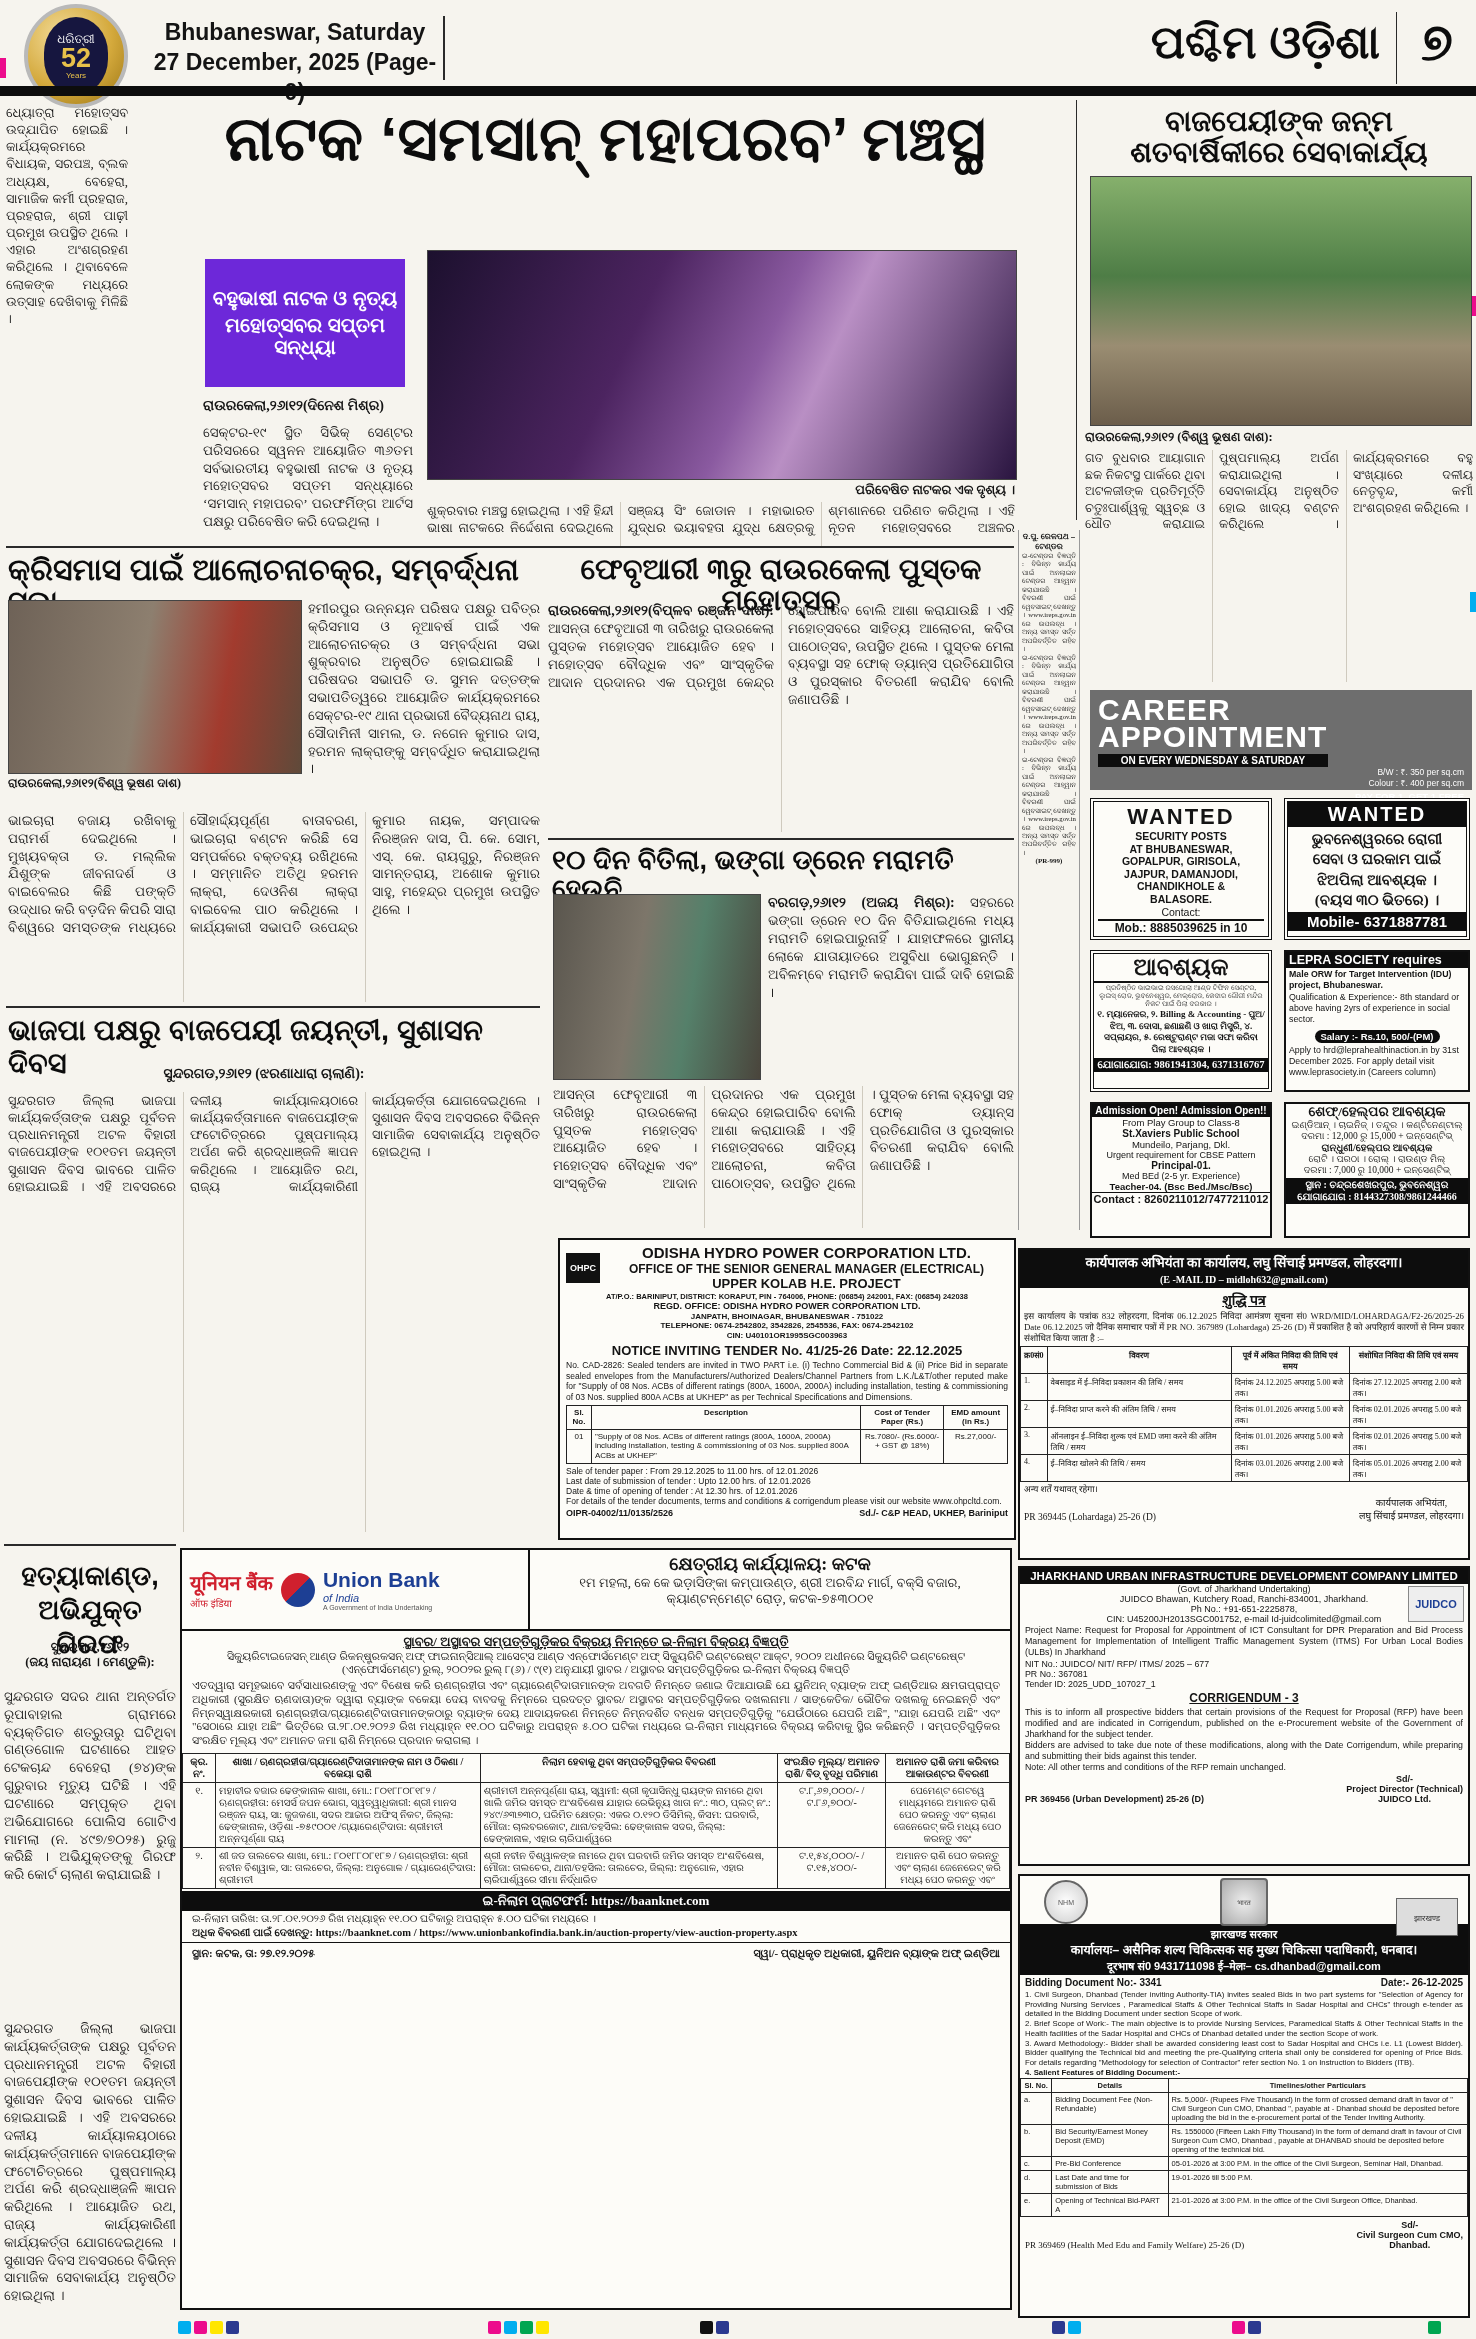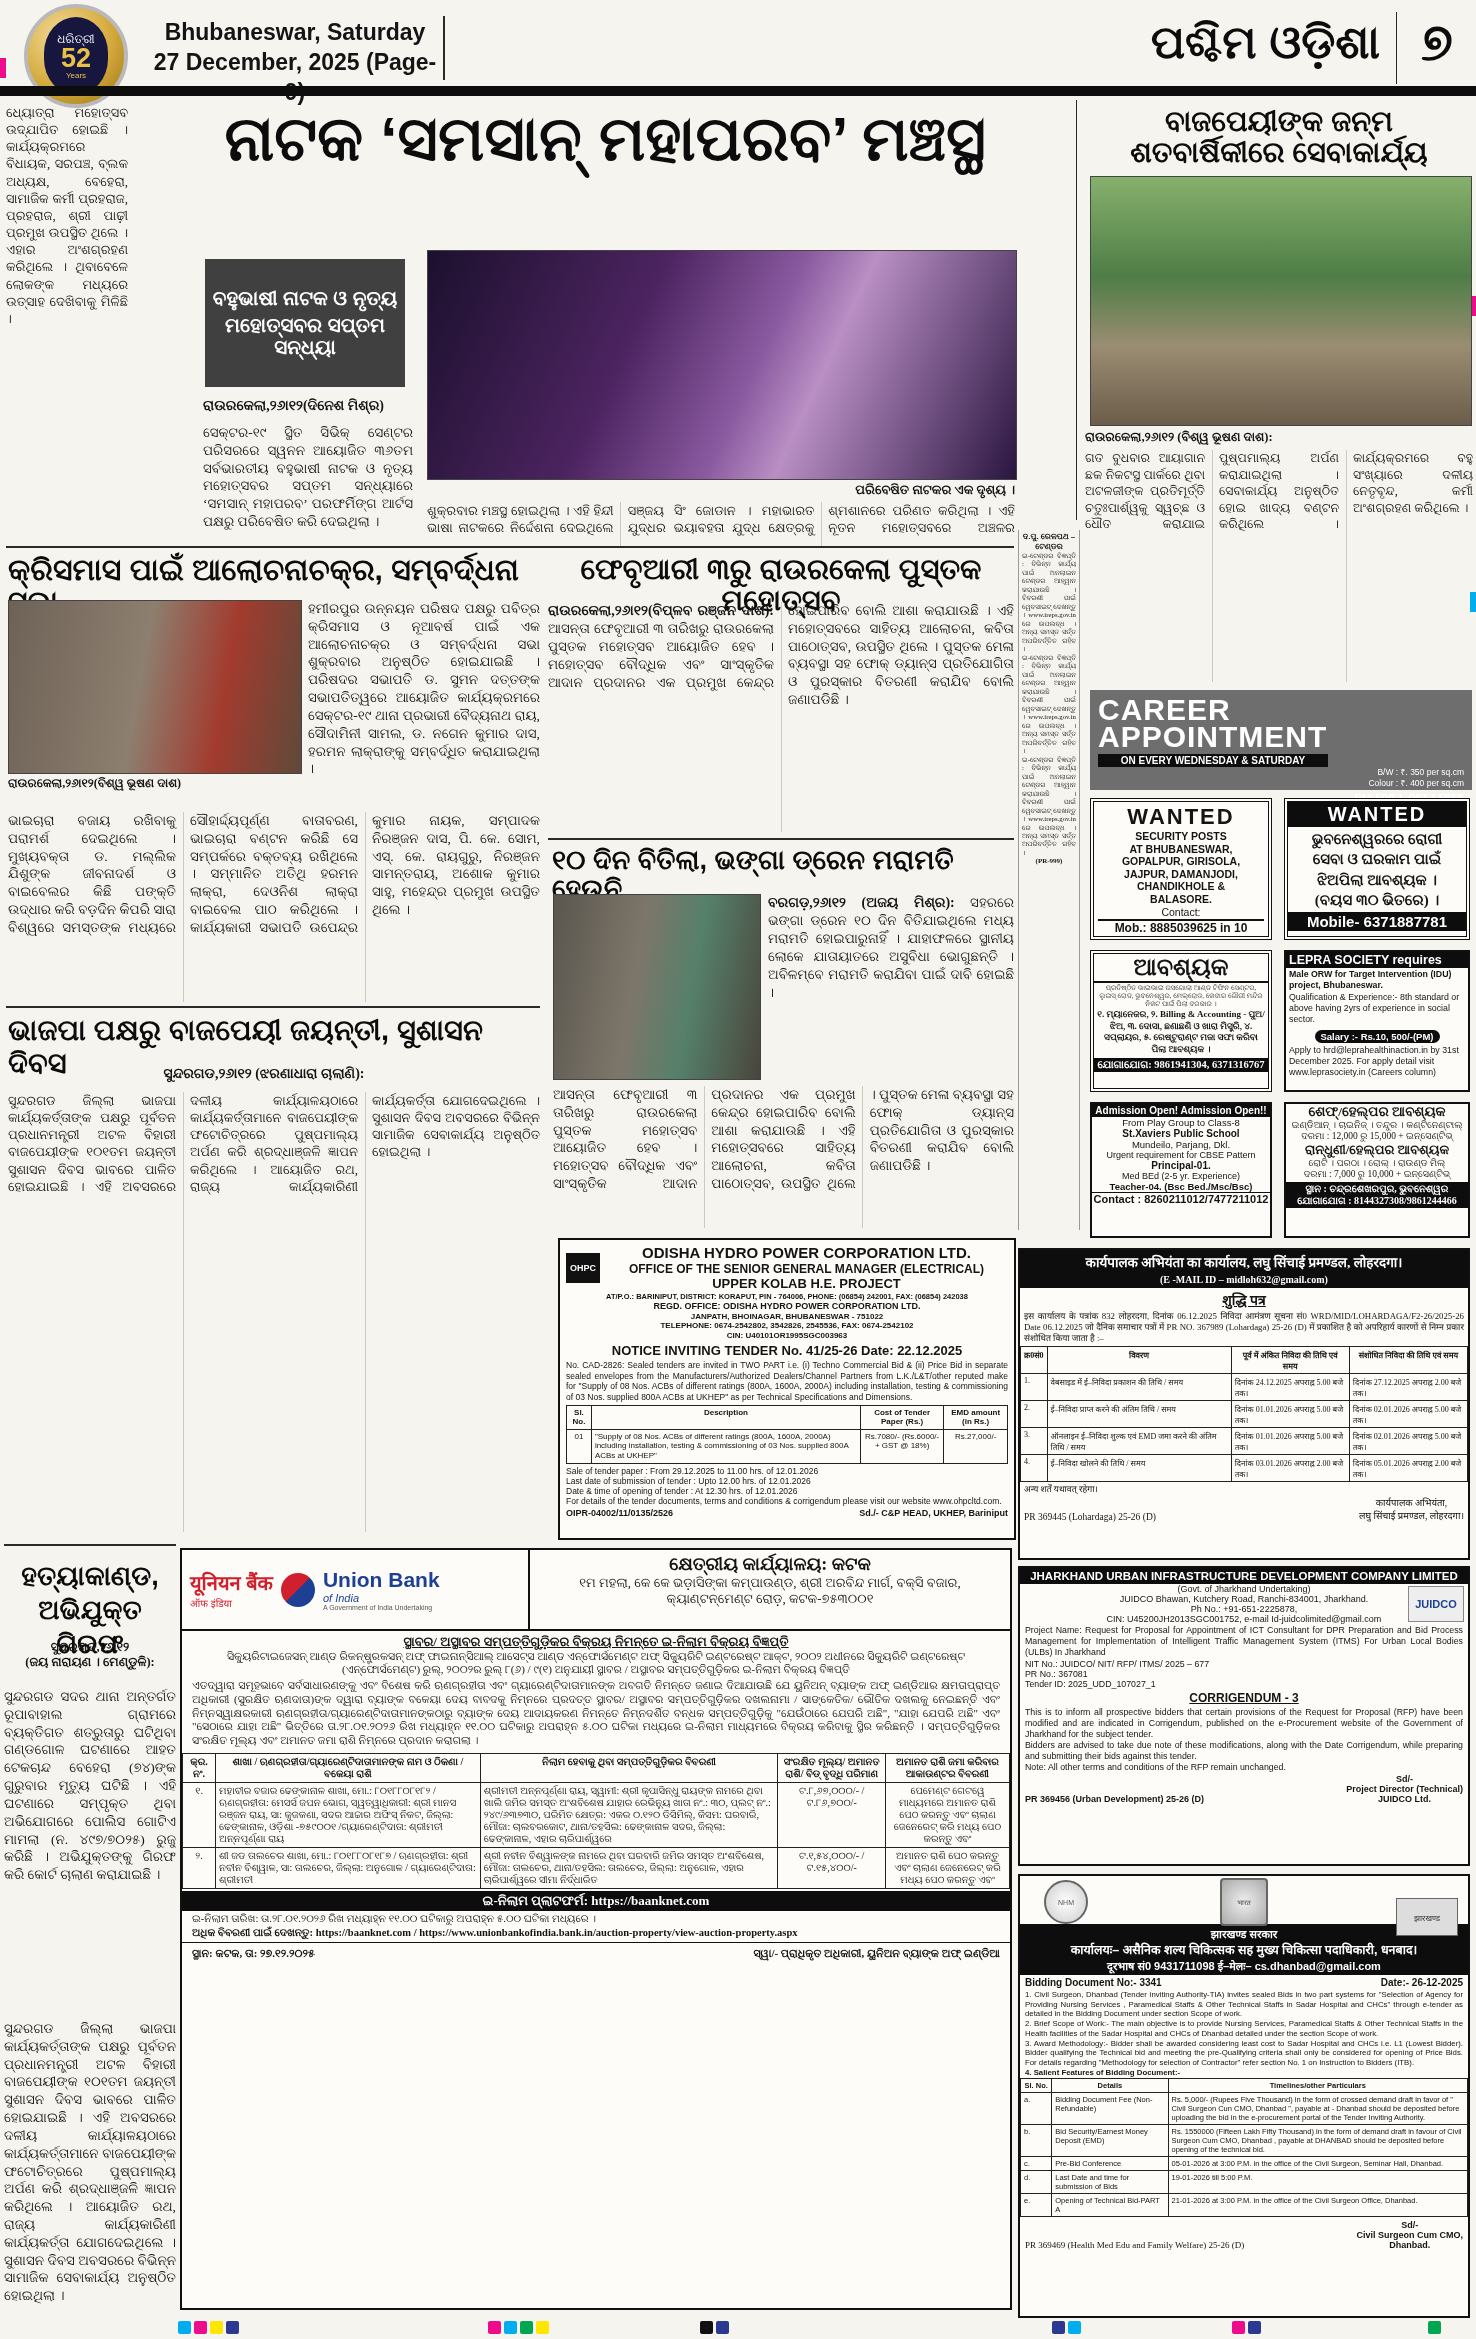--- a/index.html
+++ b/index.html
@@ -9,21 +9,21 @@
   .sans{font-family:"Liberation Sans",sans-serif;}
   .hl{font-family:"Liberation Sans",sans-serif;font-weight:bold;color:#0c0c0c;line-height:1.08;}
   .body-txt{font-size:13.5px;line-height:1.32;text-align:justify;overflow:hidden;}
   .cols2{column-count:2;column-gap:14px;column-rule:1px solid #cfcabe;}
   .cols3{column-count:3;column-gap:14px;column-rule:1px solid #cfcabe;}
   .dateline{font-weight:bold;font-size:14px;}
   .caption{font-size:13px;font-weight:bold;}
   .photo{border:1px solid #444;}
   .rule-h{background:#2a2a2a;height:2px;}
   .rule-v{background:#2a2a2a;width:2px;}
-  .kicker{background:#404040;color:#fff;text-align:center;display:flex;flex-direction:column;
+  .kicker{background:#6d28d9;color:#fff;text-align:center;display:flex;flex-direction:column;
           justify-content:center;gap:6px;}
   .adbox{border:2px solid #111;background:#fdfcf8;box-sizing:border-box;overflow:hidden;}
   .adbox-thick{border:4px double #111;}
   .blackbar{background:#0d0d0d;color:#fff;}
   .tbl{border-collapse:collapse;width:100%;}
   .tbl th,.tbl td{border:1px solid #222;padding:2px 3px;vertical-align:top;}
   .tc{text-align:center;}
   .small-justify{text-align:justify;line-height:1.25;overflow:hidden;}
   .regdot{width:13px;height:13px;border-radius:2px;display:inline-block;margin-right:3px;}
   .logo-ring{width:96px;height:96px;border-radius:50%;
@@ -224,21 +224,21 @@
     <div style="font-size:10px;font-weight:bold;">Principal-01.</div>
     <div style="font-size:9px;">Med BEd (2-5 yr. Experience)</div>
     <div style="font-size:9.5px;font-weight:bold;">Teacher-04. (Bsc Bed./Msc/Bsc)</div>
     <div style="font-size:11px;font-weight:bold;border-top:1px solid #111;">Contact : 8260211012/7477211012</div>
   </div>
 
   <div class="abs adbox tc" style="left:1284px;top:1102px;width:186px;height:136px;padding:0;">
     <div style="font-size:13.5px;font-weight:bold;">ଶେଫ୍/ହେଲ୍ପର ଆବଶ୍ୟକ</div>
     <div style="font-size:9.5px;">ଇଣ୍ଡିଆନ୍ । ଚାଇନିଜ୍ । ତନ୍ଦୁର । କଣ୍ଟିନେଣ୍ଟାଲ୍</div>
     <div style="font-size:9.5px;">ଦରମା : 12,000 ରୁ 15,000 + ଇନ୍‌ସେଣ୍ଟିଭ୍</div>
-    <div style="font-size:13px;font-weight:bold;text-align:center;">ରାନ୍ଧୁଣୀ/ହେଲ୍ପର ଆବଶ୍ୟକ</div>
+    <div style="font-size:10px;font-weight:bold;text-align:center;">ରାନ୍ଧୁଣୀ/ହେଲ୍ପର ଆବଶ୍ୟକ</div>
     <div style="font-size:9.5px;">ରୋଟି । ପରଠା । ରୋଲ୍ । ରାଉଣ୍ଡ ମିଲ୍</div>
     <div style="font-size:9.5px;">ଦରମା : 7,000 ରୁ 10,000 + ଇନ୍‌ସେଣ୍ଟିଭ୍</div>
     <div class="blackbar" style="font-size:10px;font-weight:bold;margin-top:2px;padding:1px 0;">
       <div>ସ୍ଥାନ : ଚନ୍ଦ୍ରଶେଖରପୁର, ଭୁବନେଶ୍ୱର</div>
       <div>ଯୋଗାଯୋଗ : 8144327308/9861244466</div>
     </div>
   </div>
 
   <div class="abs" style="left:1018px;top:1248px;width:452px;height:312px;border:2px solid #111;background:#fdfcf8;box-sizing:border-box;overflow:hidden;font-family:'Liberation Serif',serif;">
     <div class="blackbar tc" style="font-size:13.5px;font-weight:bold;padding:3px 2px;">कार्यपालक अभियंता का कार्यालय, लघु सिंचाई प्रमण्डल, लोहरदगा।</div>

